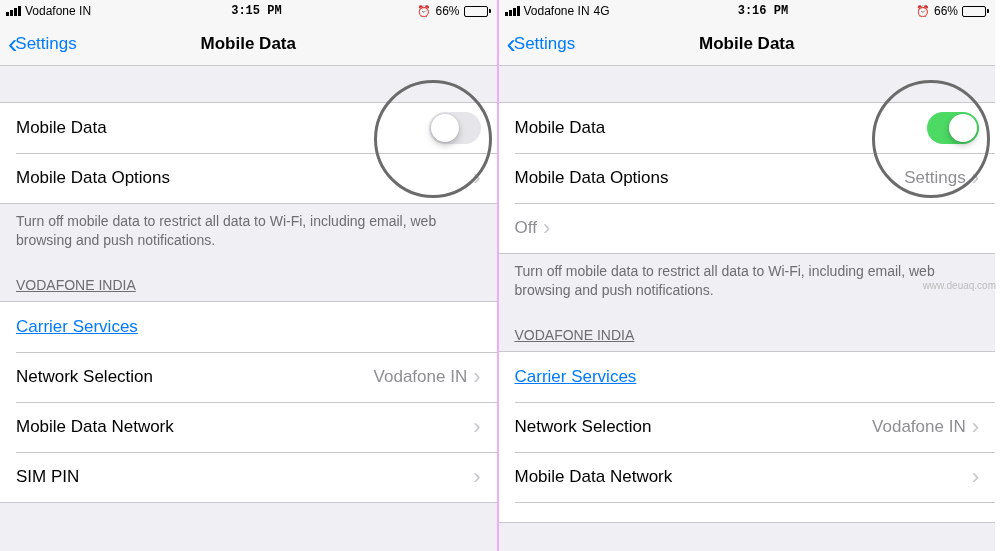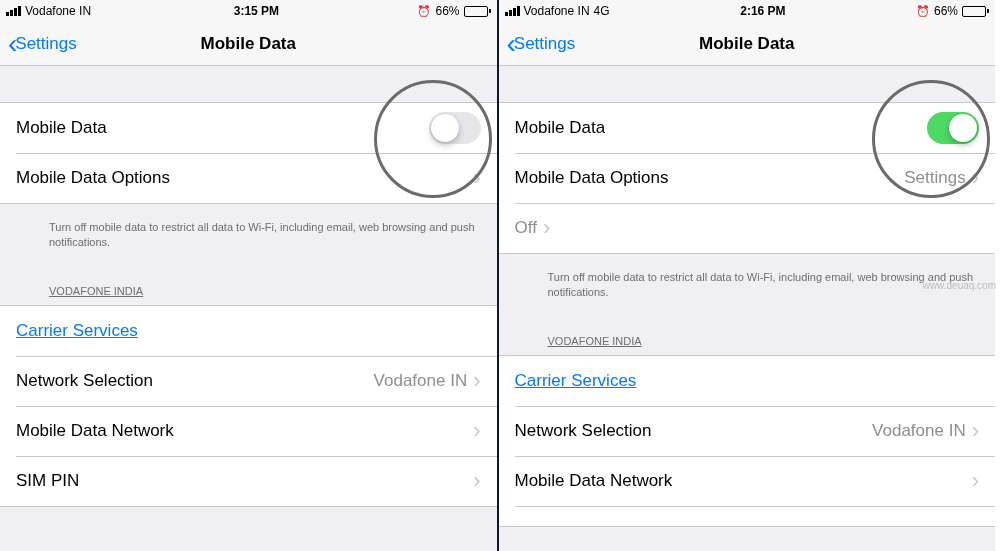--- a/index.html
+++ b/index.html
@@ -8,21 +8,21 @@
       background: #fff;
       width: 1000px;
       height: 551px;
       position: relative;
     }
     .screens {
       display: flex;
       width: 995px;
       height: 551px;
       gap: 2px;
-      background: #0f172a;
+      background: #f0abfc;
     }
     .screen {
       flex: 1;
       background: #efeff4;
       display: flex;
       flex-direction: column;
       position: relative;
       overflow: hidden;
     }
 
@@ -31,21 +31,21 @@
       height: 22px;
       background: #f7f7f7;
       display: flex;
       align-items: center;
       justify-content: space-between;
       padding: 0 6px;
       font-size: 12px;
       font-weight: 500;
     }
     .status-left { display: flex; align-items: center; gap: 4px; }
-    .status-center { font-weight: 600; }
+    .status-center { font-weight: 600; font-family: Liberation Mono, monospace; }
     .status-right { display: flex; align-items: center; gap: 4px; }
     .signal-bars { display: inline-flex; align-items: flex-end; gap: 1px; }
     .signal-bars span { width: 3px; background: #000; display: inline-block; }
     .b1{height:4px}.b2{height:6px}.b3{height:8px}.b4{height:10px}
     .battery { display: inline-flex; align-items: center; gap: 1px; }
     .battery-body { width: 24px; height: 11px; border: 1px solid #000; border-radius: 2px; position: relative; padding:1px; }
     .battery-fill { background: #000; height: 100%; }
     .battery-tip { width: 2px; height: 4px; background: #000; border-radius: 0 1px 1px 0; }
     .alarm-icon { font-size: 11px; }
 
@@ -90,21 +90,21 @@
     .toggle.on { background: #4cd964; }
     .toggle .knob {
       width: 28px; height: 28px; border-radius: 50%; background: #fff;
       position: absolute; top: 2px; left: 2px;
       box-shadow: 0 3px 6px rgba(0,0,0,.25), 0 0 0 .5px rgba(0,0,0,.08);
     }
     .toggle.on .knob { left: 22px; }
 
     
     .section-footer, .section-header {
-      padding: 16px 16px; font-size: 11px; color: #6d6d72; line-height: 1.35; margin-left: 33px;
+      padding: 8px 16px; font-size: 14px; color: #6d6d72; line-height: 1.35;
     }
     .section-header { text-transform: uppercase; padding-top: 18px; padding-bottom: 6px; text-decoration: underline; }
 
     
     .circle {
       position: absolute; border: 3px solid #6b6b6b; border-radius: 50%;
       width: 118px; height: 118px; pointer-events: none;
     }
 
     .watermark {
@@ -201,21 +201,21 @@
       <div class="status-left">
         <span class="signal-bars">
             <span class="b1"></span>
             <span class="b2"></span>
             <span class="b3"></span>
             <span class="b4"></span>
           </span>
         <span>Vodafone IN</span>
         <span>4G</span>
       </div>
-      <div class="status-center">2:16 PM</div>
+      <div class="status-center">3:16 PM</div>
       <div class="status-right">
         <span class="alarm-icon">⏰</span>
         <span>66%</span>
         <span class="battery">
           <span class="battery-body"><span class="battery-fill" style="width:66%"></span></span>
           <span class="battery-tip"></span>
         </span>
       </div>
     </div>
 

